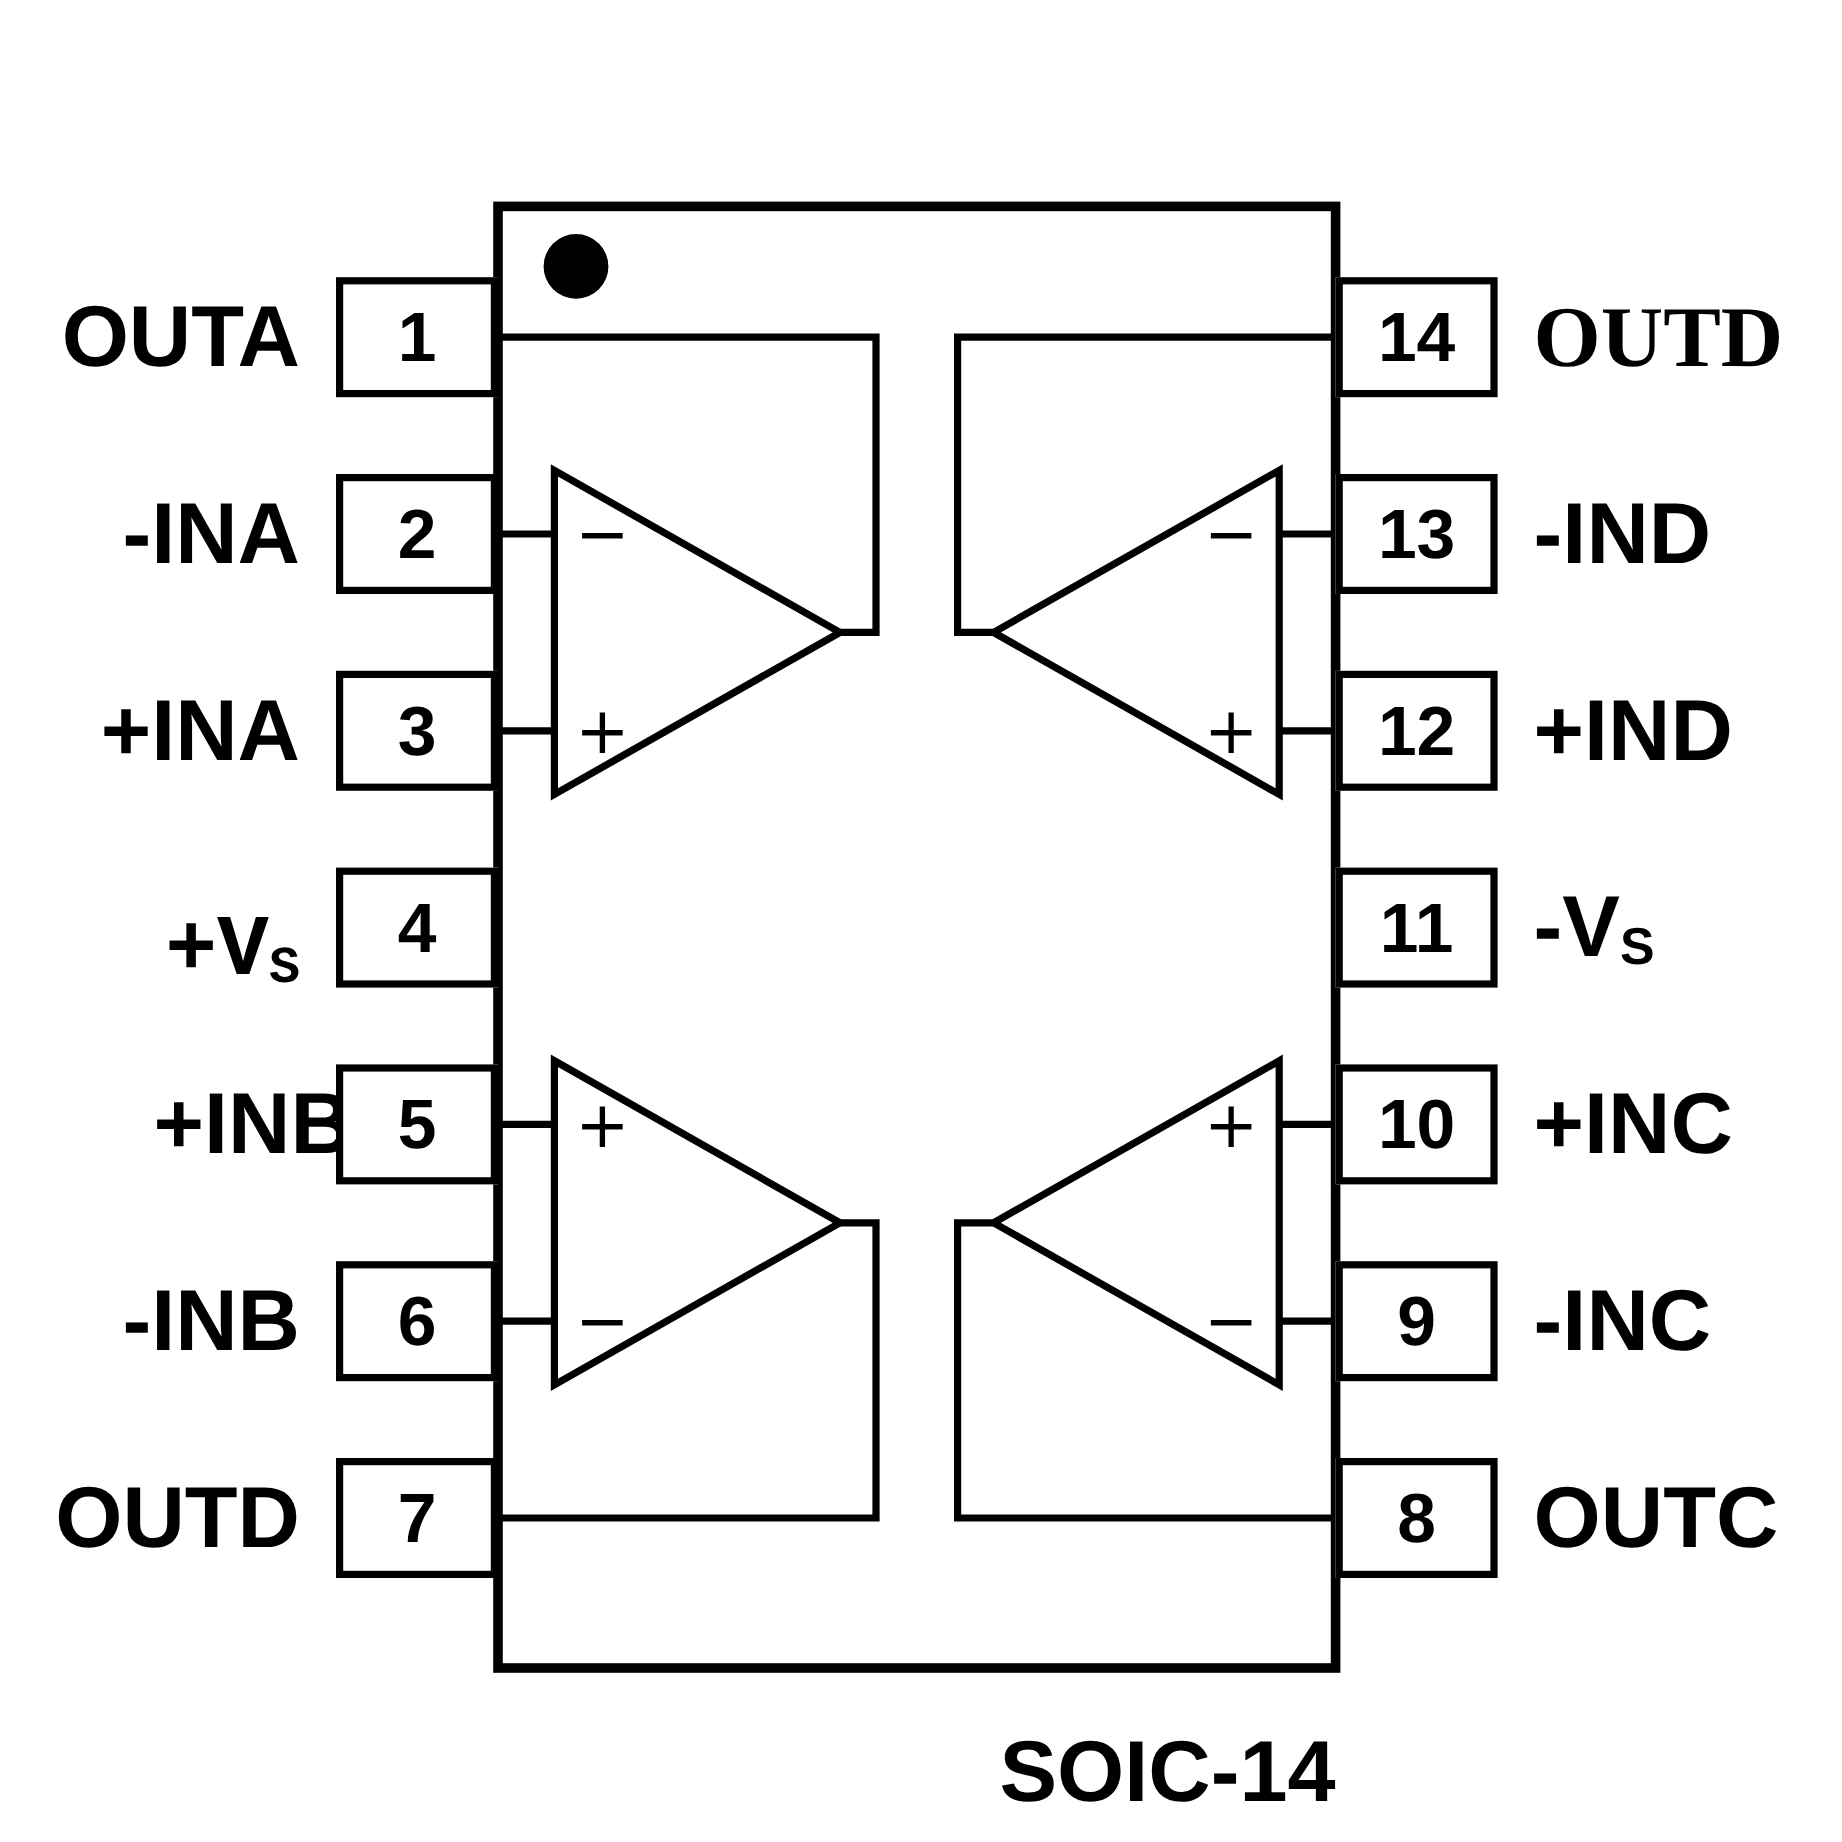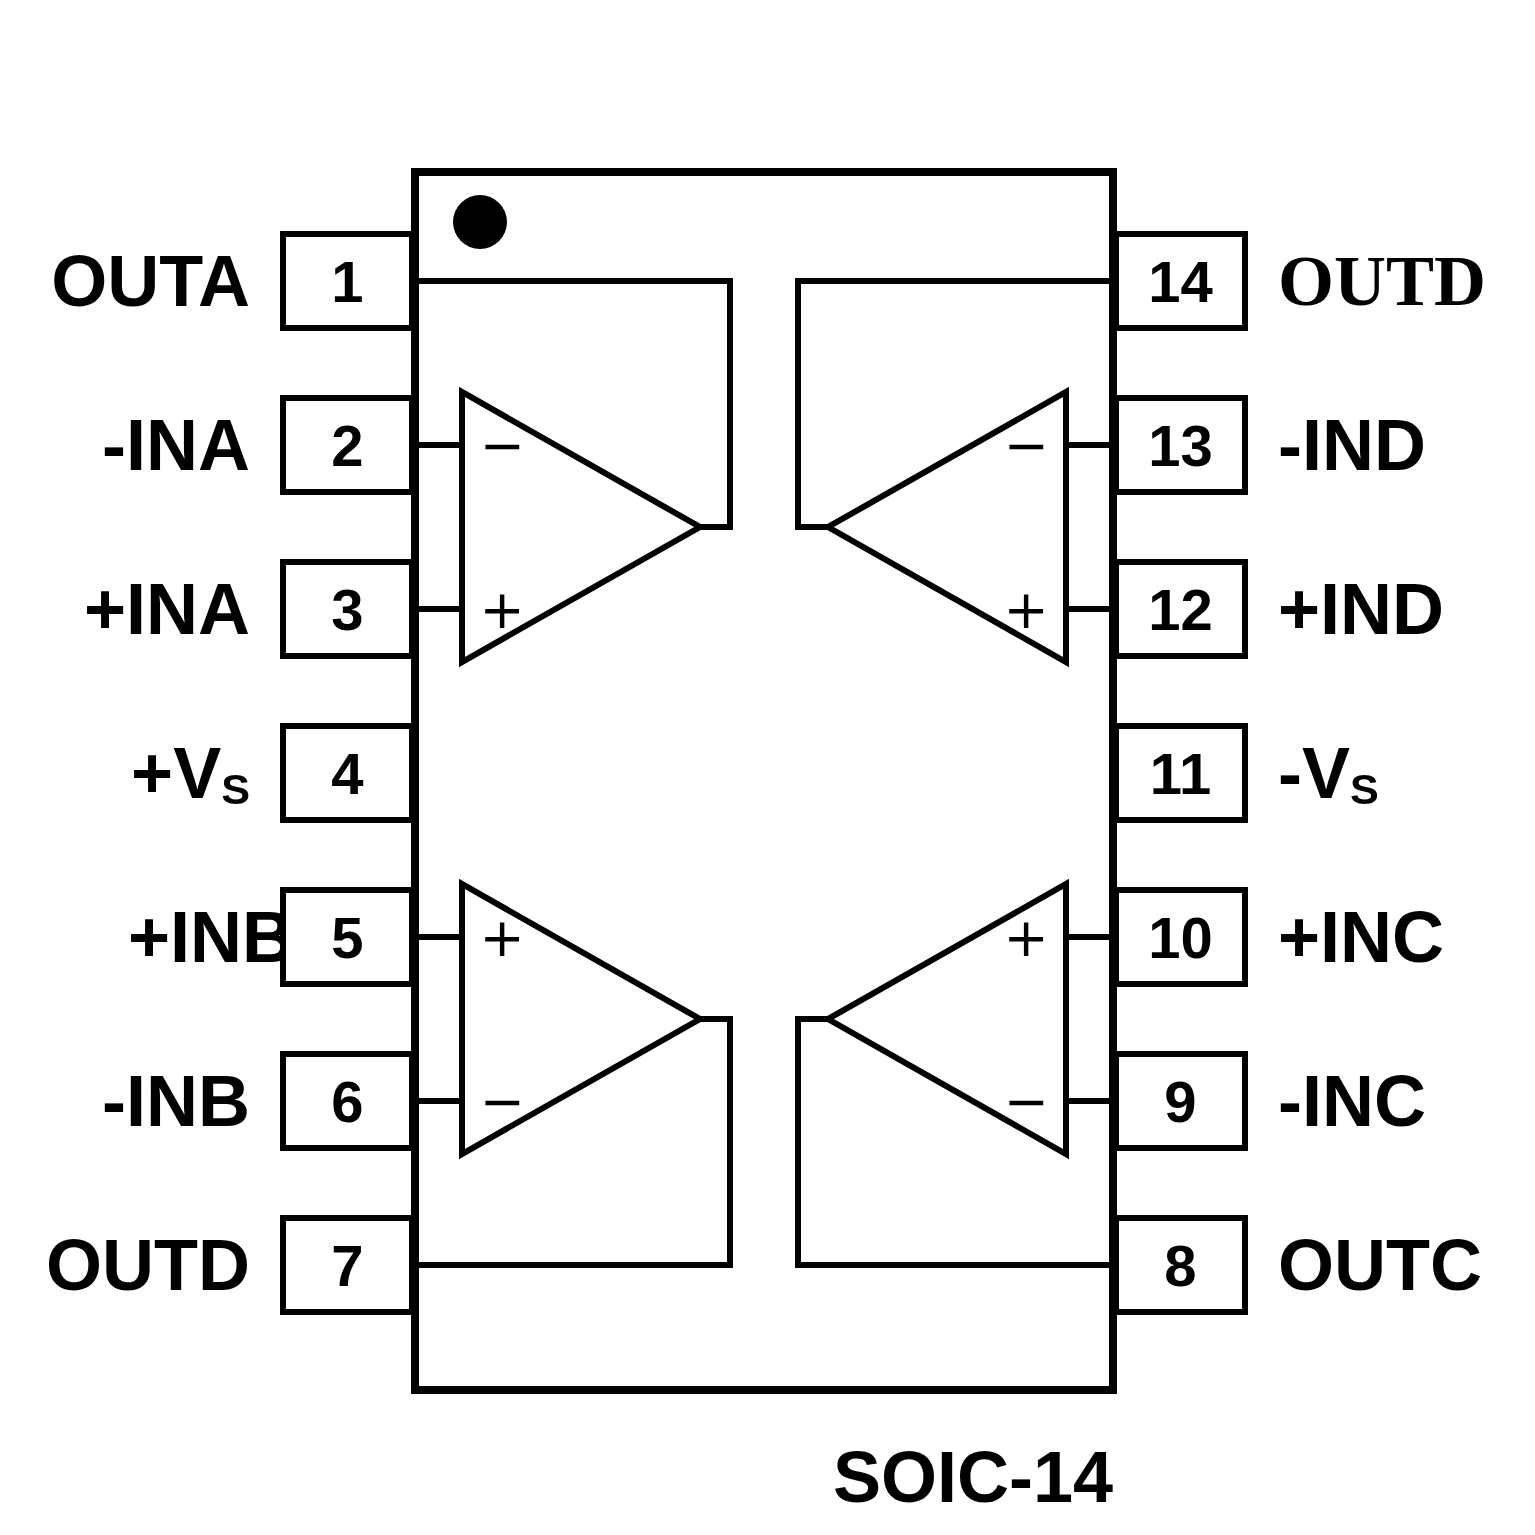--- a/index.html
+++ b/index.html
@@ -93,21 +93,21 @@
         <span>1</span>
       </div>
       <div class="pin-label left" style="top: 395px;"><span>-INA</span></div>
       <div class="pin-box left" style="top: 395px;">
         <span>2</span>
       </div>
       <div class="pin-label left" style="top: 559px;"><span>+INA</span></div>
       <div class="pin-box left" style="top: 559px;">
         <span>3</span>
       </div>
-      <div class="pin-label left" style="top: 723px;"><span>+V</span><sub>S</sub></div>
+      <div class="pin-label left" style="top: 743px; font-family: Liberation Mono, monospace;"><span>+V</span><sub>S</sub></div>
       <div class="pin-box left" style="top: 723px;">
         <span>4</span>
       </div>
       <div class="pin-label left" style="top: 887px; padding-left: 44px;"><span>+INB</span></div>
       <div class="pin-box left" style="top: 887px;">
         <span>5</span>
       </div>
       <div class="pin-label left" style="top: 1051px;"><span>-INB</span></div>
       <div class="pin-box left" style="top: 1051px;">
         <span>6</span>

